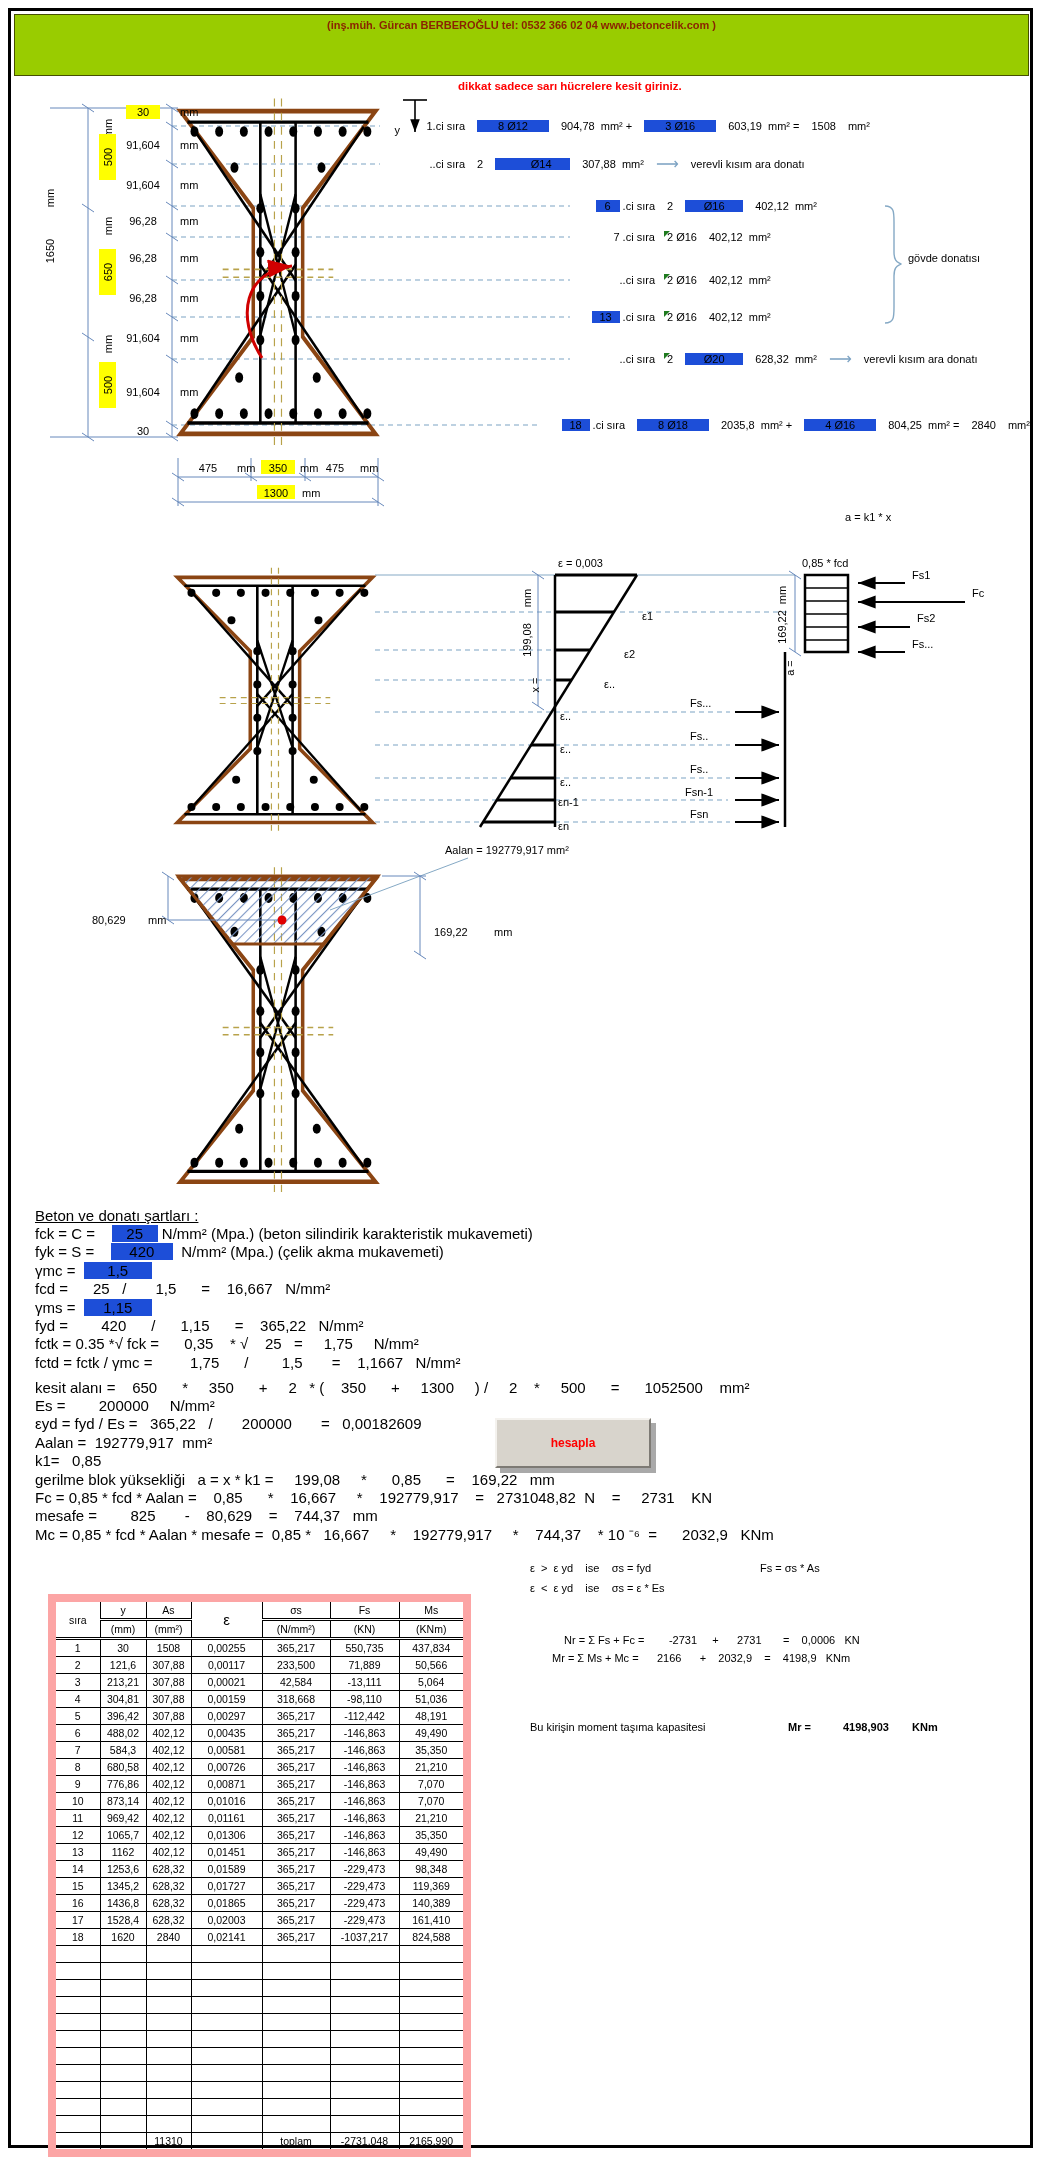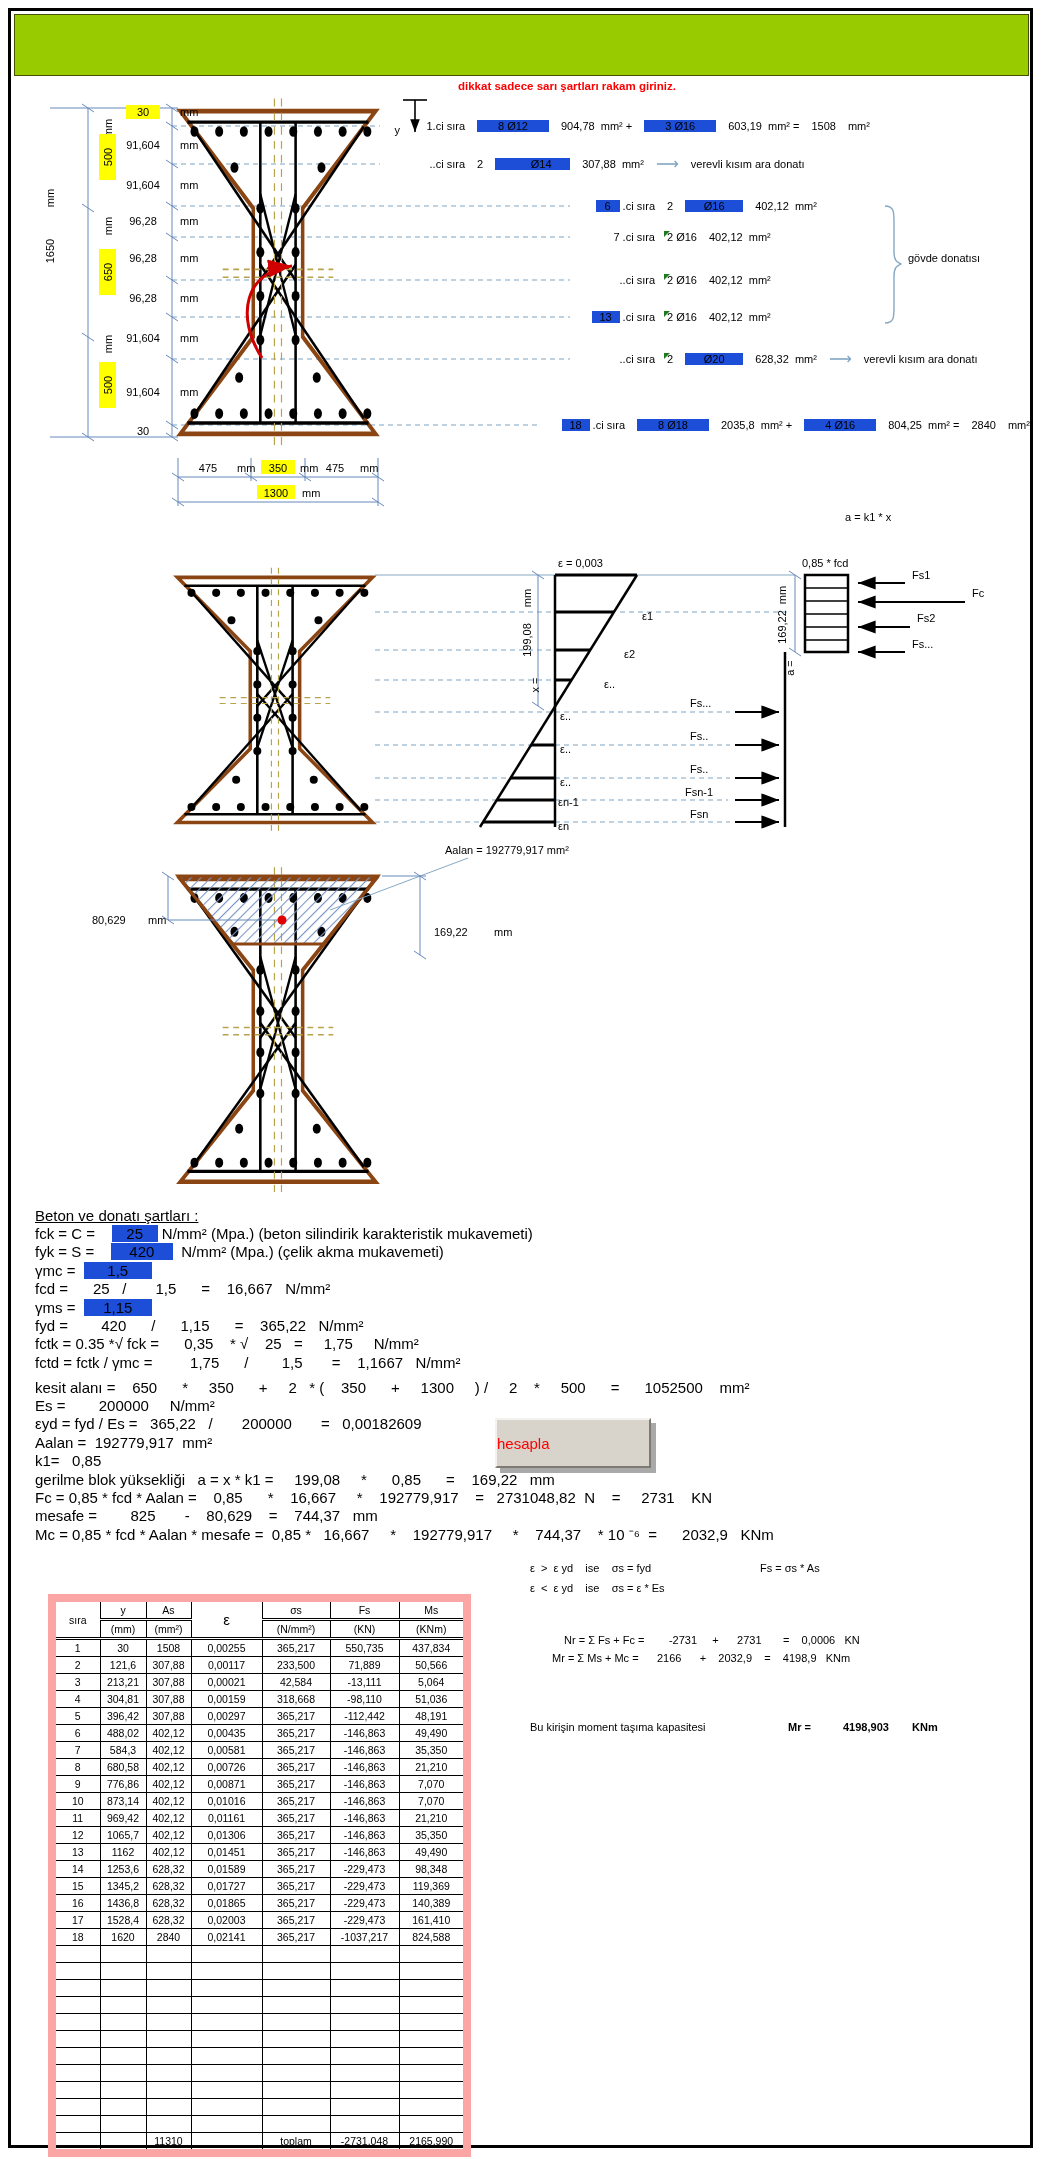--- a/index.html
+++ b/index.html
@@ -19,37 +19,38 @@
   .seg{display:inline-block;}
   .hl{background:#1d4ed8;text-align:center;padding:0 3px;}
   .note{position:relative;}
   .note::before{content:'';position:absolute;left:-3px;top:0;border-top:6px solid #1e7a1e;border-right:6px solid transparent;}
   .varrow{color:#7da3c3;font-size:16px;line-height:10px;}
   .lineblock{position:absolute;font-size:15px;white-space:pre;}
   .line{height:18.4px;display:flex;align-items:center;white-space:pre;}
   .und{text-decoration:underline;}
   #btn{position:absolute;left:495px;top:1418px;width:152px;height:46px;background:#d8d4cc;
        border:2px solid;border-color:#f4f2ee #7d7a74 #7d7a74 #f4f2ee;box-shadow:5px 5px 0 #a9a9a9;
-       display:flex;align-items:center;font-size:15px;font-weight:normal;color:#ff0000;cursor:pointer;}
+       display:flex;align-items:center;justify-content:center;font-size:12px;font-weight:bold;color:#ff0000;cursor:pointer;}
   table.dtab{position:absolute;left:48px;top:1557px;border-collapse:collapse;table-layout:fixed;
        font-size:10.5px;border:8px solid #fca5a5;margin-top:37px;}
   table.dtab td,table.dtab th{border:1px solid #000;height:16px;padding:0 2px;text-align:center;overflow:hidden;font-weight:normal;}
   table.dtab thead th{border-bottom:3px double #000;}
   .fright{position:absolute;white-space:pre;font-size:11px;}
   .b{font-weight:bold;}
 </style>
 </head>
 <body>
 
 <div id="page">
   <div id="frame"></div>
 
   <div id="hdr">
+    <div class="t2">(inş.müh. Gürcan BERBEROĞLU tel: 0532 366 02 04   www.betoncelik.com )</div>
   </div>
-  <div id="warn">dikkat sadece sarı şartları rakam giriniz.</div>
+  <div id="warn">dikkat sadece sarı hücrelere kesit giriniz.</div>
 
   <svg class="abs" style="left:30px;top:86px" width="1000" height="430">
     <defs>
       <marker id="ah" markerWidth="10" markerHeight="10" refX="8" refY="3" orient="auto">
           <path d="M0,0 L8,3 L0,6 Z" fill="#000"></path>
         </marker>
       <marker id="ahr" markerWidth="10" markerHeight="10" refX="8" refY="3" orient="auto">
           <path d="M0,0 L8,3 L0,6 Z" fill="#d00000"></path>
         </marker>
       <pattern id="hatch" width="7" height="7" patternTransform="rotate(45)" patternUnits="userSpaceOnUse">

